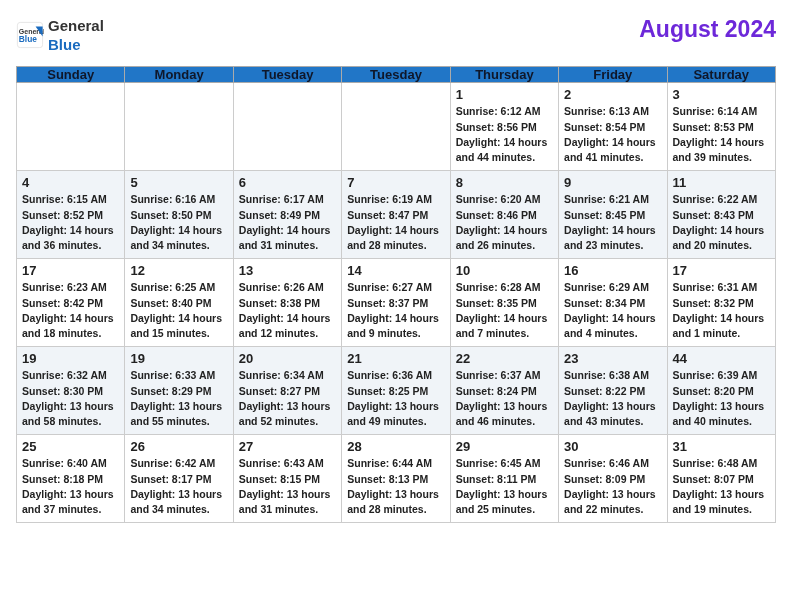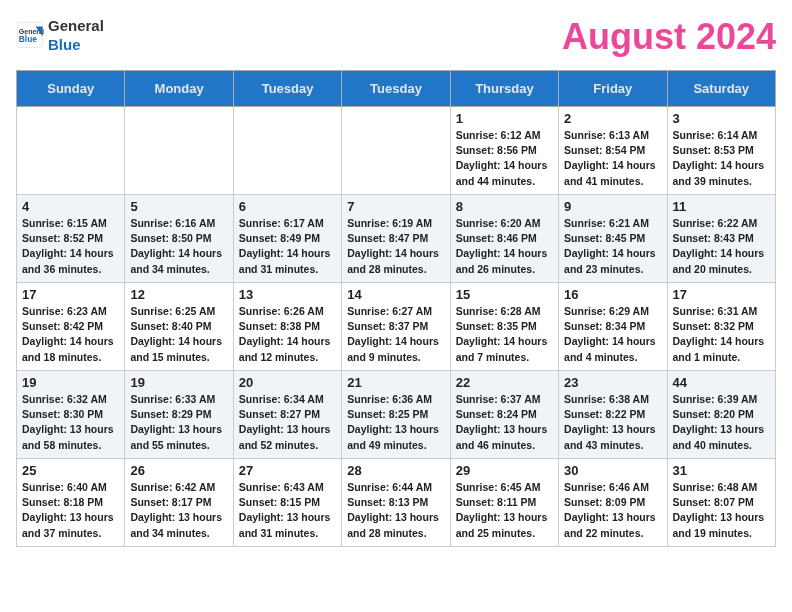--- a/index.html
+++ b/index.html
@@ -22,39 +22,39 @@
       gap: 4px;
     }
     .logo-icon {
       width: 28px;
       height: 28px;
     }
     .title-block {
       text-align: right;
     }
     .month-year {
-      font-size: 36px;
-      font-weight: bold;
-      color: #ec4899;
+      font-size: 23px;
+      font-weight: bold;
+      color: #6d28d9;
     }
     .location {
       font-size: 15px;
       color: #444;
       margin-top: 2px;
     }
     table {
       width: 100%;
       border-collapse: collapse;
     }
     thead th {
       background-color: #2176c7;
-      color: #e5e5e5;
+      color: #0f172a;
       font-size: 13px;
       font-weight: bold;
-      padding: 10px 4px;
+      padding: 0 4px;
       text-align: center;
       border: 1px solid #aaa;
     }
     tbody td {
       border: 1px solid #ccc;
       vertical-align: top;
       padding: 4px 5px;
       font-size: 11px;
       color: #222;
       width: calc(100% / 7);
@@ -174,21 +174,21 @@
         </td>
         <td>
           <span class="day-num">13</span>
           <div class="day-info">Sunrise: 6:26 AM<br>Sunset: 8:38 PM<br>Daylight: 14 hours and 12 minutes.</div>
         </td>
         <td>
           <span class="day-num">14</span>
           <div class="day-info">Sunrise: 6:27 AM<br>Sunset: 8:37 PM<br>Daylight: 14 hours and 9 minutes.</div>
         </td>
         <td>
-          <span class="day-num">15</span>
+          <span class="day-num">10</span>
           <div class="day-info">Sunrise: 6:28 AM<br>Sunset: 8:35 PM<br>Daylight: 14 hours and 7 minutes.</div>
         </td>
         <td>
           <span class="day-num">16</span>
           <div class="day-info">Sunrise: 6:29 AM<br>Sunset: 8:34 PM<br>Daylight: 14 hours and 4 minutes.</div>
         </td>
         <td>
           <span class="day-num">17</span>
           <div class="day-info">Sunrise: 6:31 AM<br>Sunset: 8:32 PM<br>Daylight: 14 hours and 1 minute.</div>
         </td>

